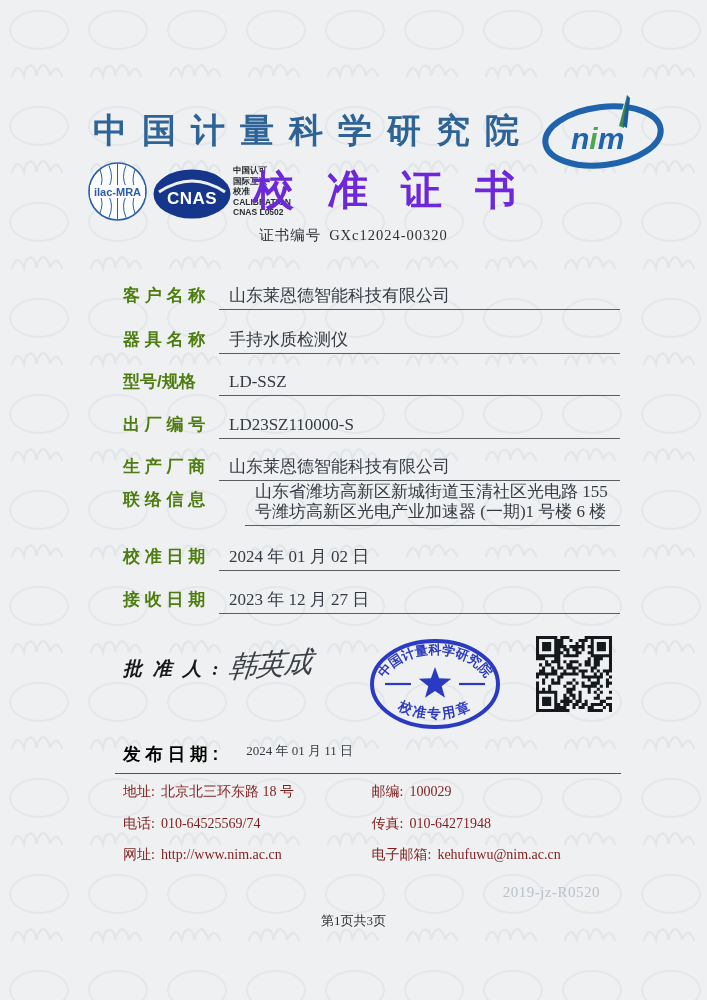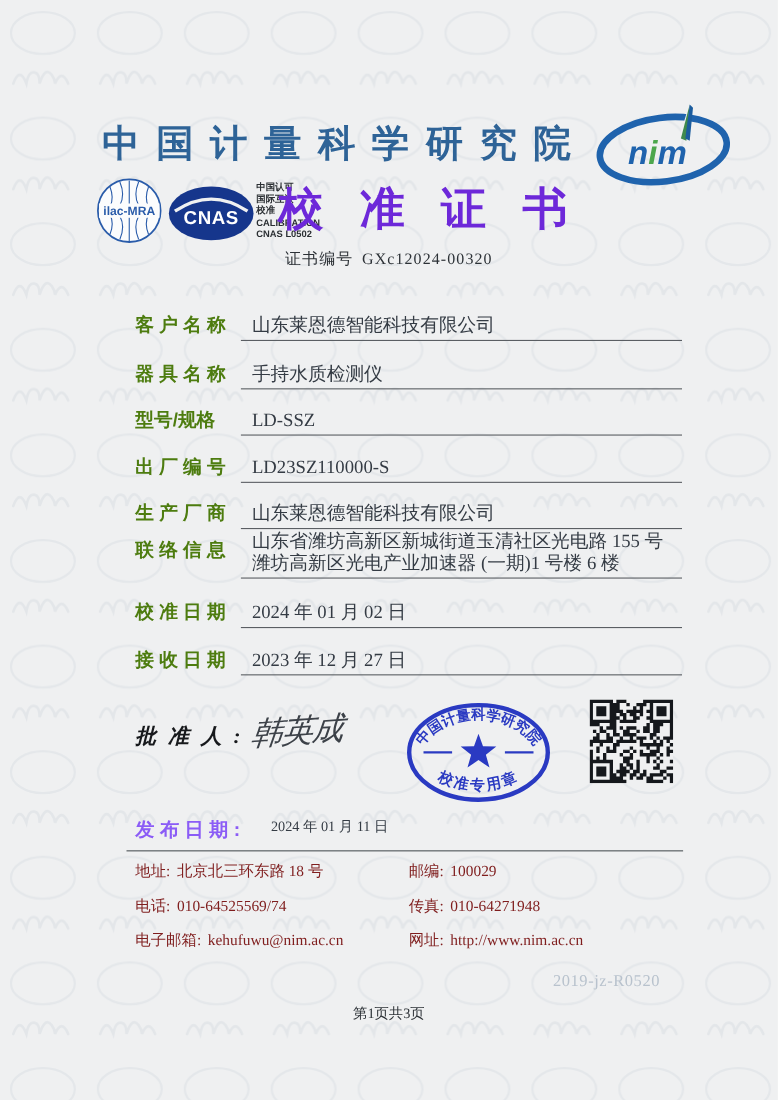--- a/index.html
+++ b/index.html
@@ -43,41 +43,41 @@
   .row { position:absolute; left:123px; width:497px; display:flex; align-items:flex-end; }
   .row .lbl {
     width:96px; flex:0 0 96px; font-family:"Liberation Sans", sans-serif;
     font-weight:700; font-size:17px; color:#4d7c0f; white-space:nowrap;
     padding-bottom:3px;
   }
   .row .val {
     flex:1; border-bottom:1.2px solid #5a5e63; padding:0 2px 3px 10px;
     font-size:17px; color:#343b44; line-height:20px; min-height:24px;
   }
-  .row.multiline { align-items:center; }
+  .row.multiline { align-items:center;gap:26px; }
   .row.multiline .lbl { padding-bottom:10px; }
 
   .approve-label {
     position:absolute; left:123px; top:656px;
     font-weight:700; font-style:italic; font-size:19px; letter-spacing:3px;
     color:#17191c; font-family:"Liberation Serif", serif;
   }
   .signature {
     position:absolute; left:228px; top:644px; width:120px;
     font-size:29px; font-style:italic; color:#3c4148;
     transform:rotate(-4deg) skewX(-10deg); letter-spacing:-1px;
     font-family:"Liberation Serif", serif;
   }
   .stamp { position:absolute; left:367px; top:636px; }
   .qr { position:absolute; left:536px; top:636px; }
 
   .issue-row { position:absolute; left:123px; top:742px; display:flex; }
   .issue-row .lbl {
     font-family:"Liberation Sans", sans-serif; font-weight:700;
-    font-size:17.5px; color:#8b5cf6; white-space:nowrap;
+    font-size:17.5px; color:#000000; white-space:nowrap;
   }
   .issue-row .val { font-size:13px; color:#343b44; margin-left:28px; }
 
   .rule { position:absolute; left:115px; top:773px; width:506px; border-top:1.3px solid #4e5358; }
 
   .footer-grid { position:absolute; left:123px; top:783px; width:497px; font-size:14px; color:#7f1d1d; }
   .f-row { display:flex; margin-bottom:13.5px; }
   .f-cell { width:50%; white-space:nowrap; }
   .f-cell.right { padding-left:0; }
   .f-cell .fl { margin-right:6px; }
@@ -237,26 +237,26 @@
       </div>
       <div class="f-row">
         <div class="f-cell">
           <span class="fl">电话:</span><span>010-64525569/74</span>
         </div>
         <div class="f-cell right">
           <span class="fl">传真:</span><span>010-64271948</span>
         </div>
       </div>
       <div class="f-row">
+        <div class="f-cell">
+          <span class="fl">网址:</span><span>http://www.nim.ac.cn</span>
+        </div>
         <div class="f-cell right">
           <span class="fl">电子邮箱:</span><span>kehufuwu@nim.ac.cn</span>
         </div>
-        <div class="f-cell">
-          <span class="fl">网址:</span><span>http://www.nim.ac.cn</span>
-        </div>
       </div>
     </div>
 
     <div class="doc-code">2019-jz-R0520</div>
     <div class="page-info">第1页共3页</div>
 
   </div>
 </div>
 
 </body></html>

